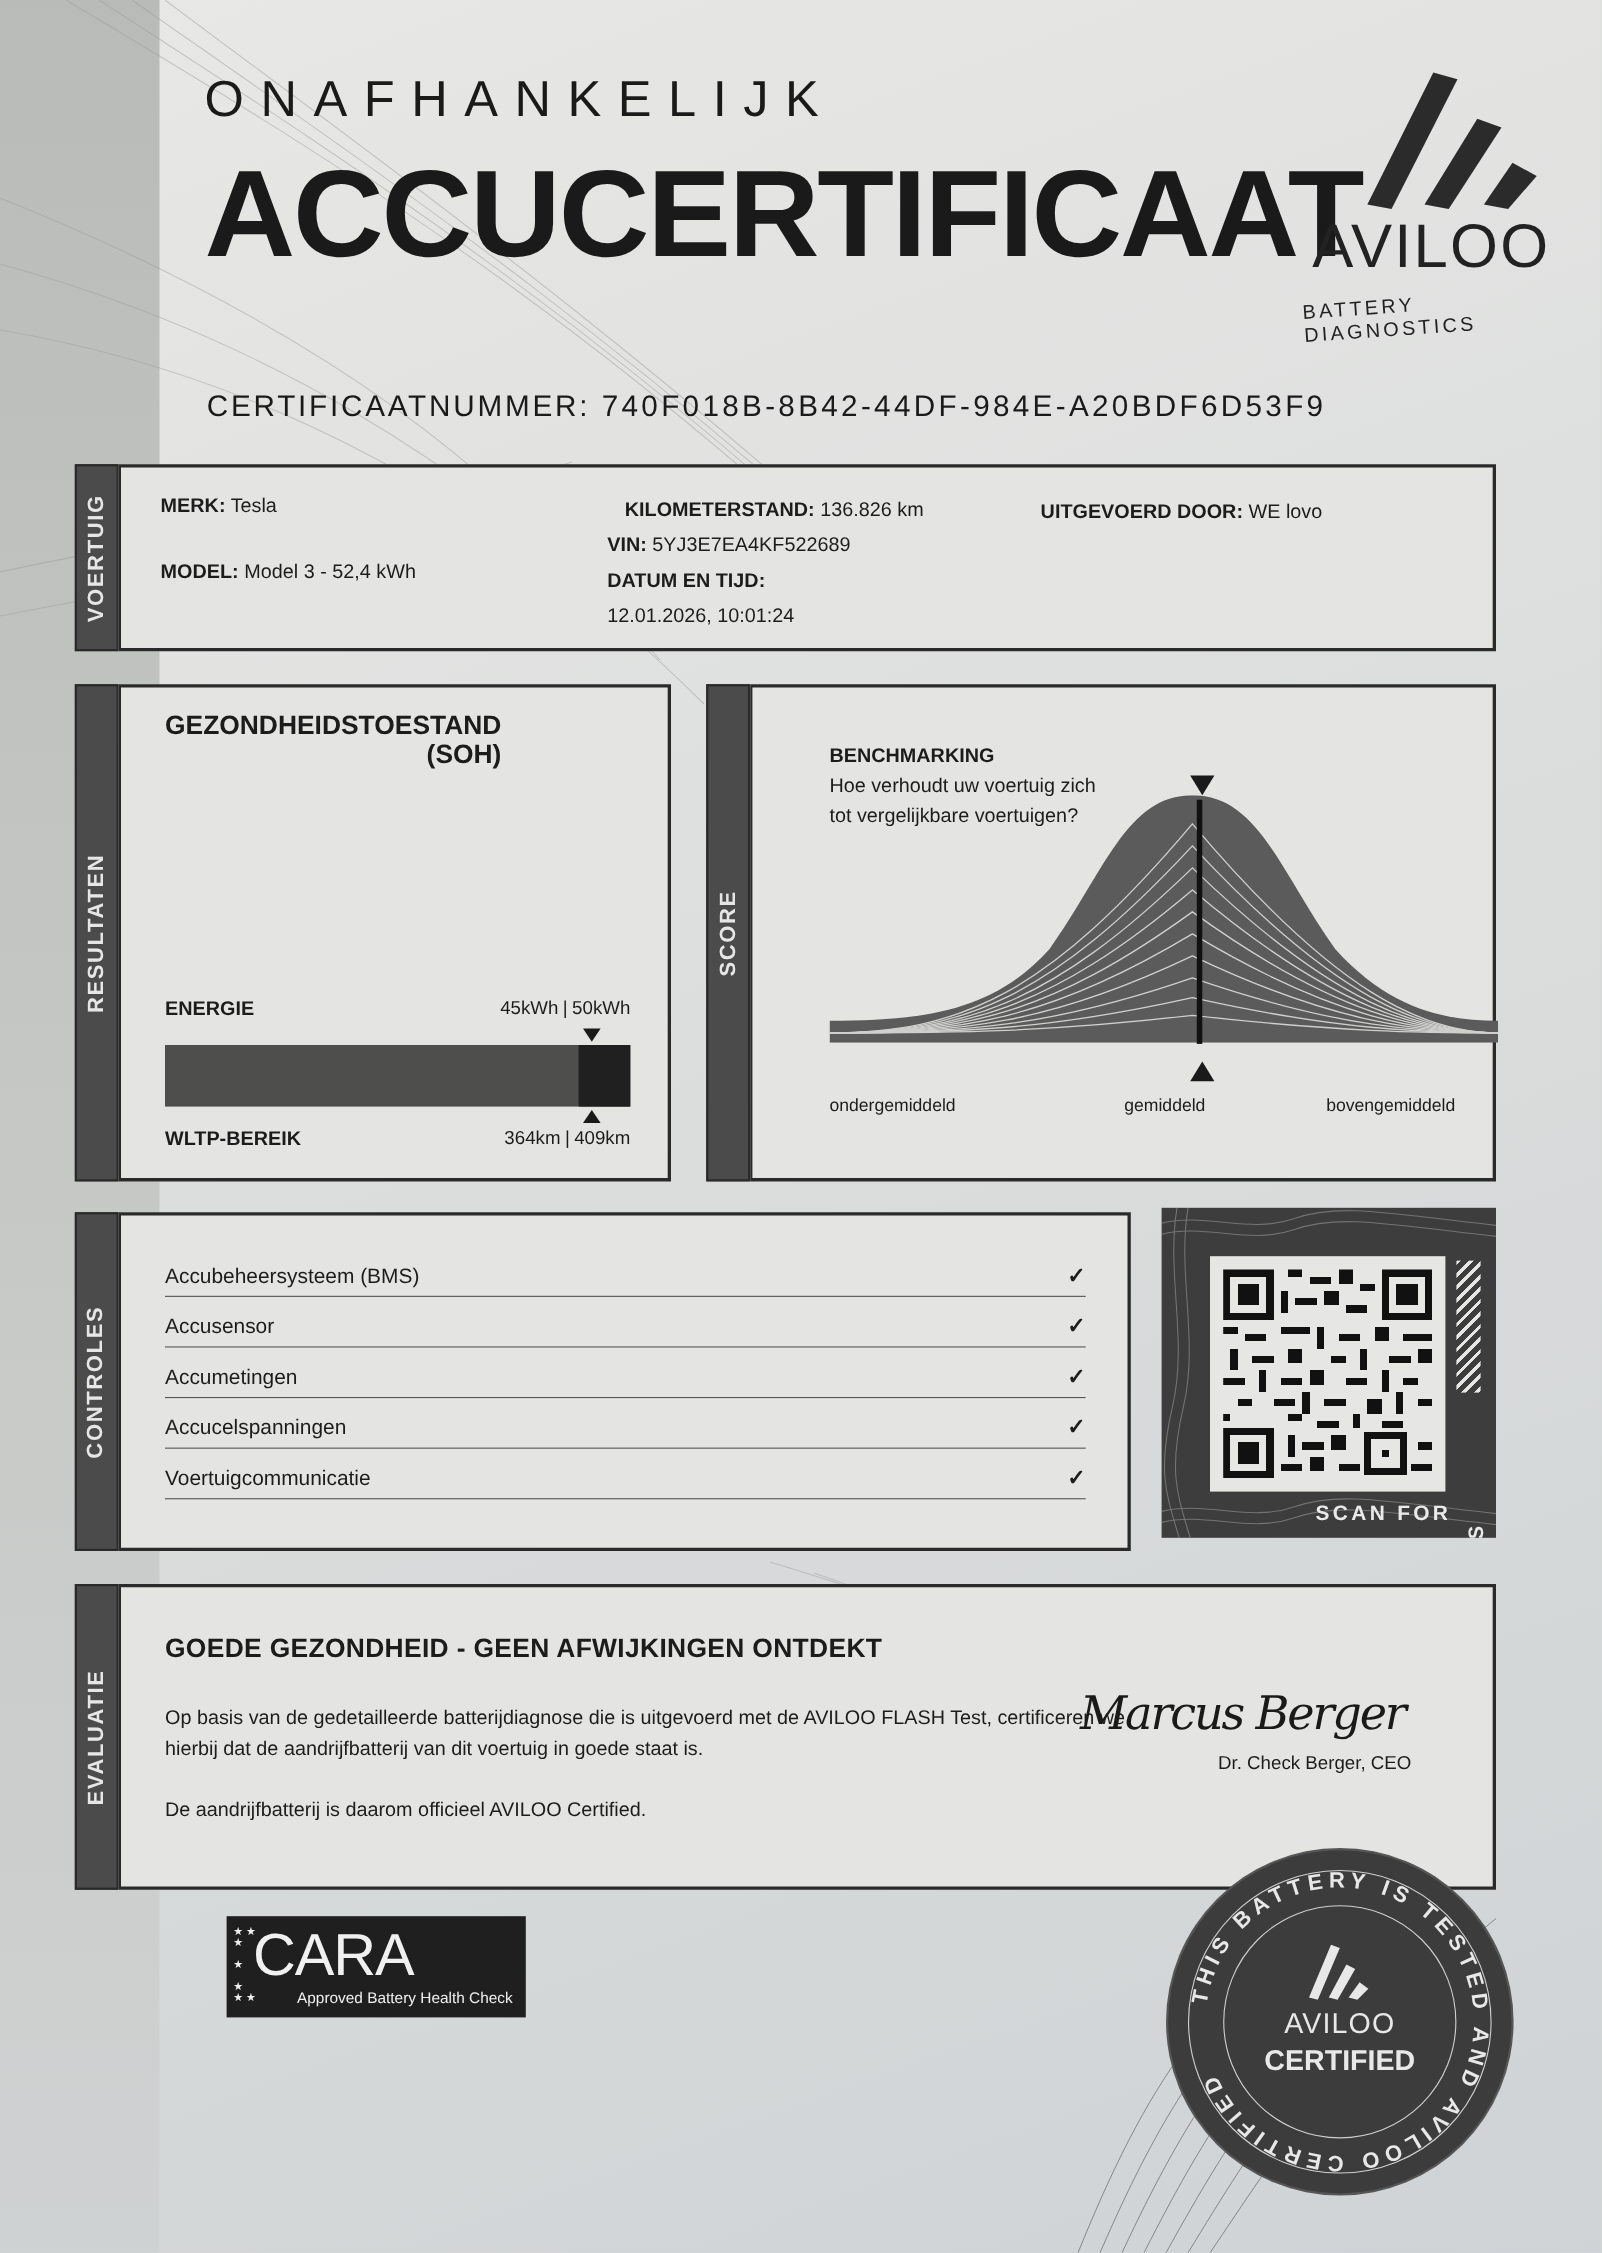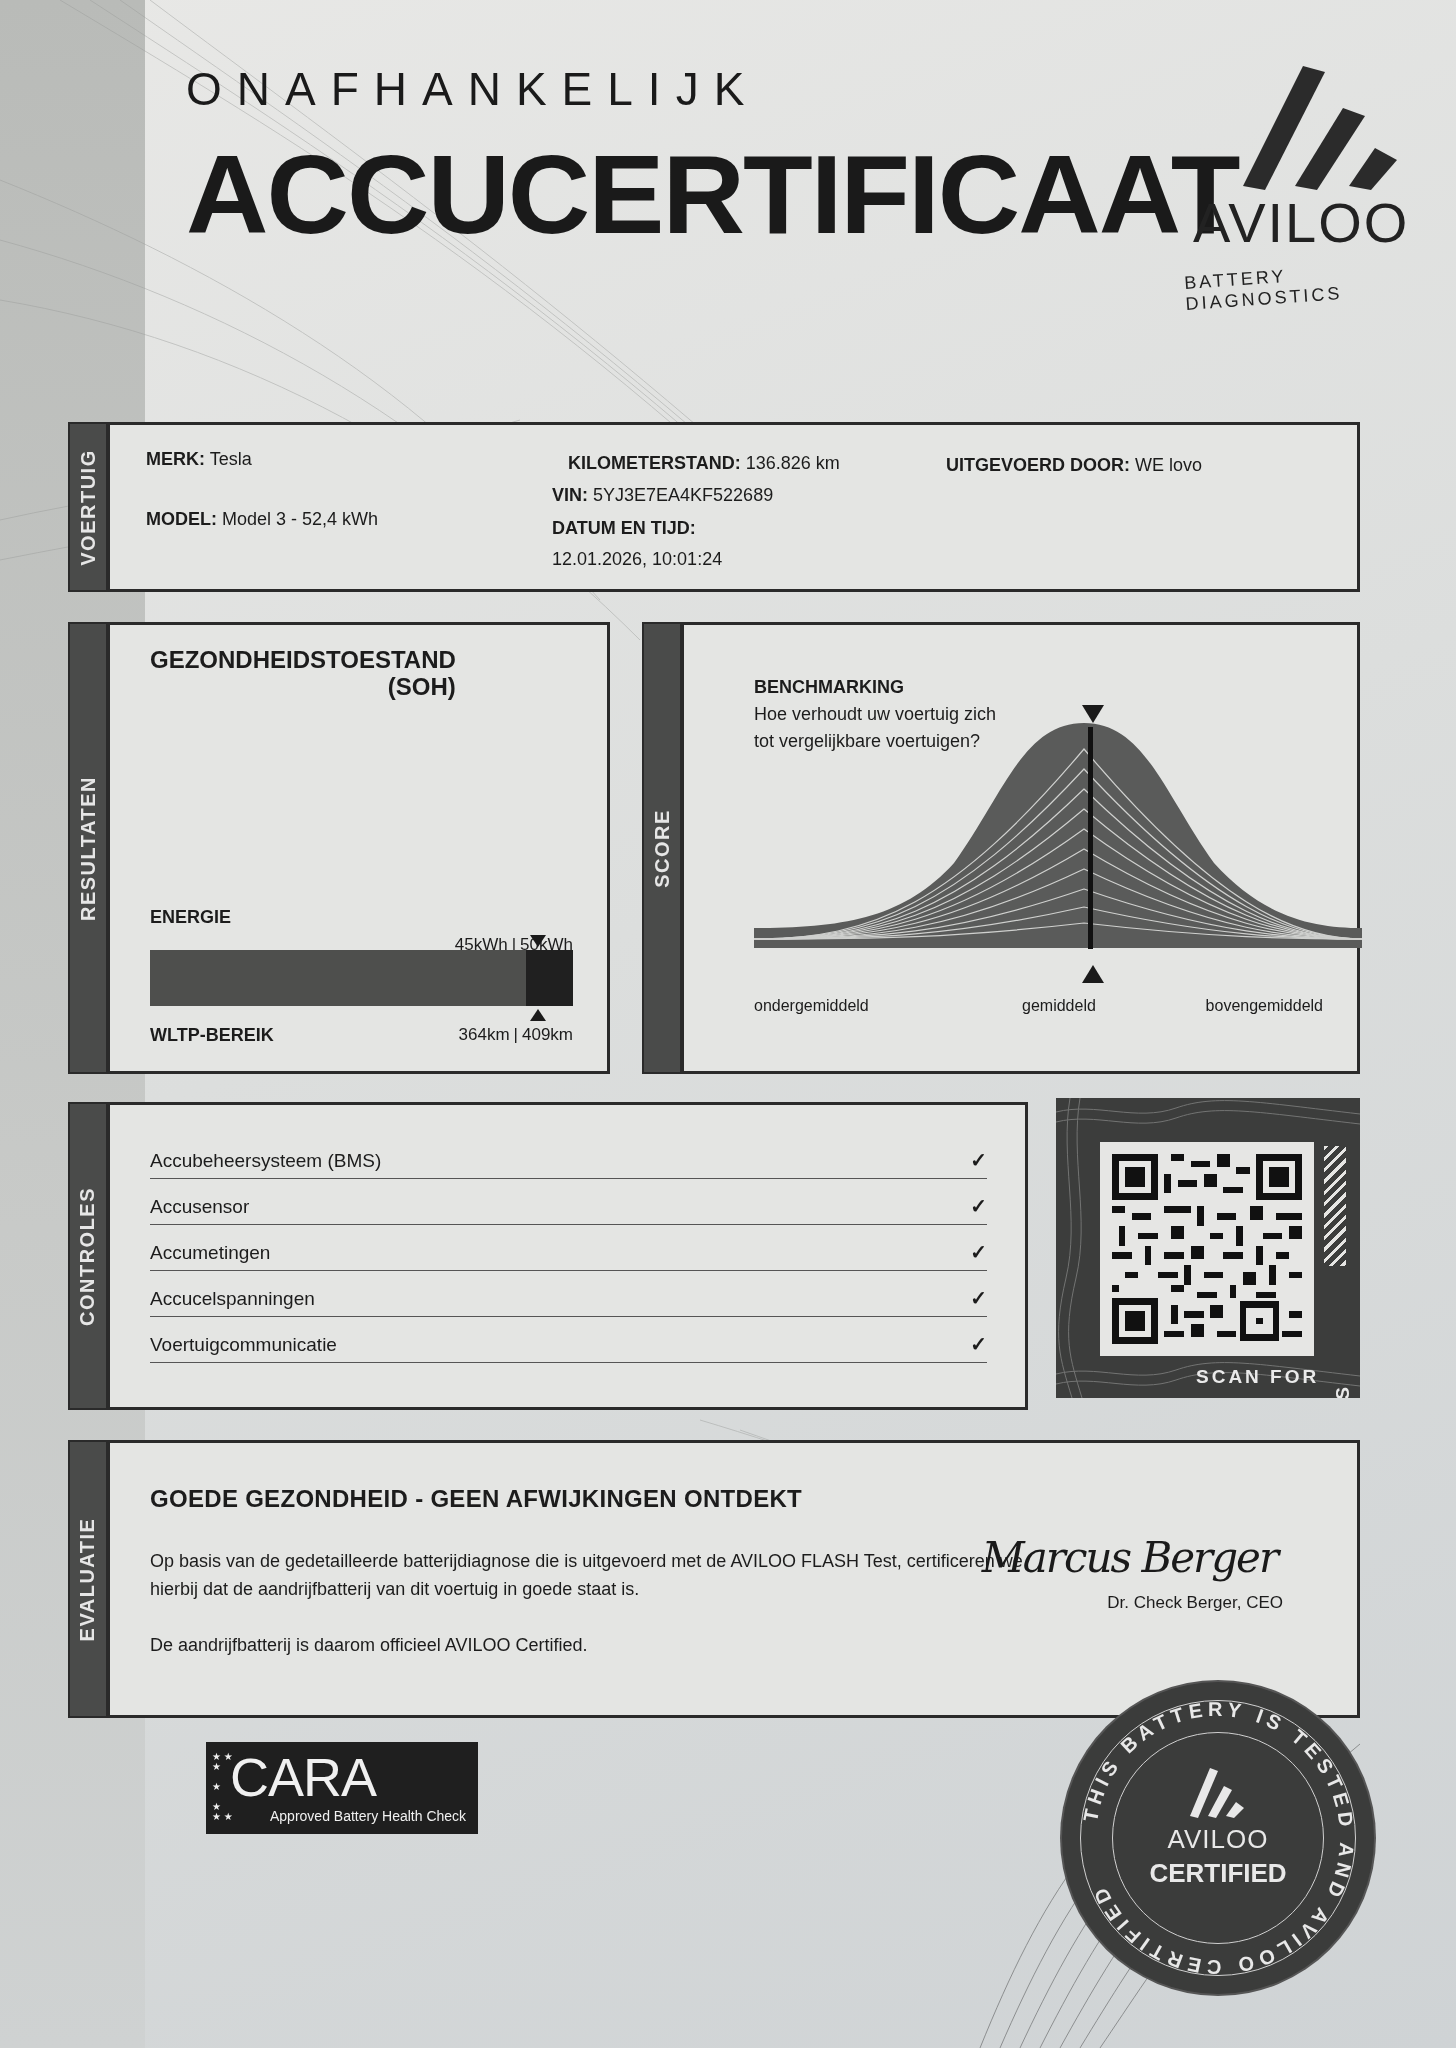--- a/index.html
+++ b/index.html
@@ -160,20 +160,24 @@
   <div class="logo">
     <svg width="200" height="130" viewBox="0 0 200 130" style="margin-left:40px">
       <path d="M78 4 L100 10 L40 128 L18 124 Z" fill="#2b2b2b" stroke-linejoin="round"></path>
       <path d="M118 46 L140 54 L92 128 L70 124 Z" fill="#2b2b2b"></path>
       <path d="M150 86 L172 98 L146 128 L124 124 Z" fill="#2b2b2b"></path>
     </svg>
     <div class="logo-word">AVILOO</div>
     <div class="logo-sub">BATTERY DIAGNOSTICS</div>
   </div>
 
+  <div class="cert-no">
+    <span class="lbl">CERTIFICAATNUMMER:</span>
+    <span>740F018B-8B42-44DF-984E-A20BDF6D53F9</span>
+  </div>
 
   <div class="section veh">
     <div class="tab">
         <span>VOERTUIG</span>
       </div>
     <div class="box">
       <div class="field" style="left:36px; top:24px;">
         <b>MERK:</b> <span class="val">Tesla</span>
       </div>
       <div class="field" style="left:36px; top:56px;margin-top:28px;">
@@ -201,21 +205,21 @@
     <div class="tab">
         <span>RESULTATEN</span>
       </div>
     <div class="box">
       <div class="soh-title">
         <div>GEZONDHEIDSTOESTAND</div>
         <div>(SOH)</div>
       </div>
 
       <div class="bar-label" style="left:40px; top:282px;">ENERGIE</div>
-      <div class="bar-num" style="top:282px;margin-top:28px;">
+      <div class="bar-num" style="top:282px;">
         <span>45kWh</span><span class="sep">|</span><span>50kWh</span>
       </div>
       <div class="tri-down" style="left:420px; top:310px;"></div>
       <div class="ebar">
         <div class="fill-dark"></div>
       </div>
       <div class="tri-up" style="left:420px; top:384px;"></div>
       <div class="bar-label" style="left:40px; top:400px;">WLTP-BEREIK</div>
       <div class="bar-num" style="top:400px;">
         <span>364km</span><span class="sep">|</span><span>409km</span>

